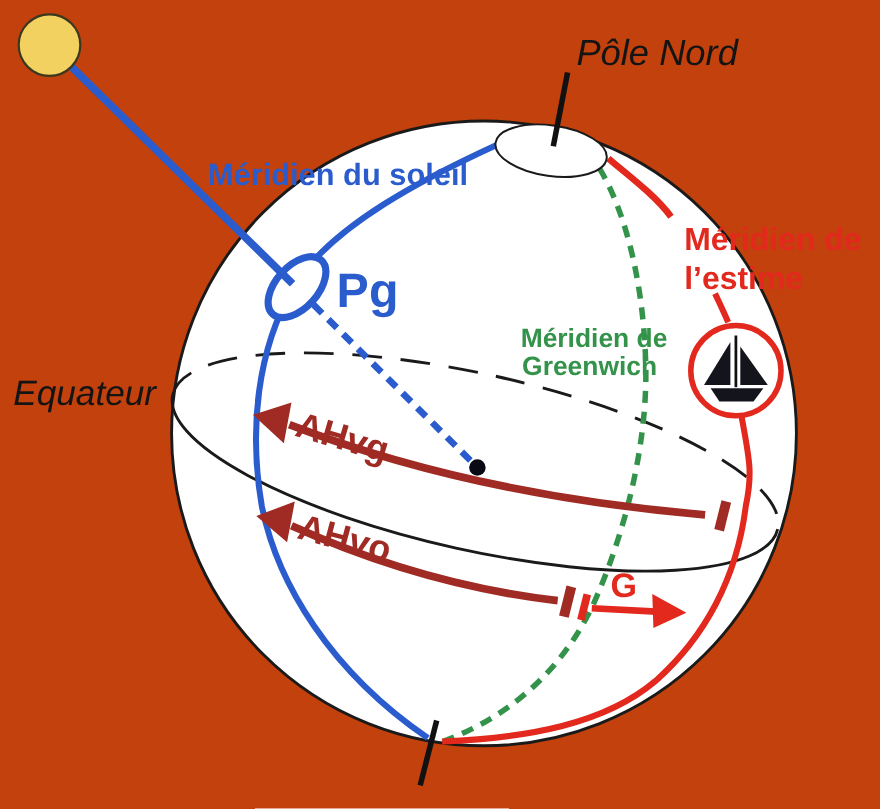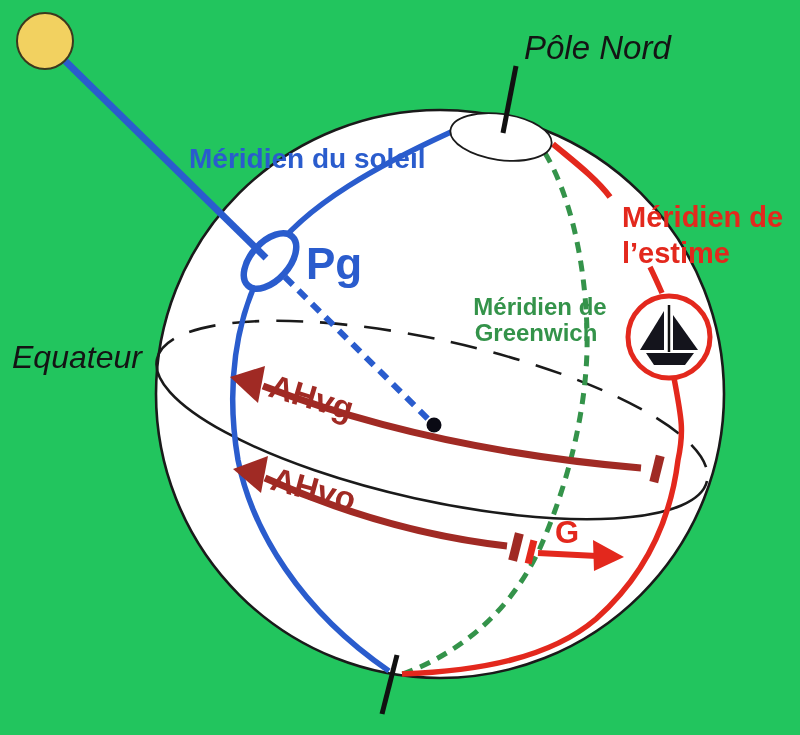--- a/index.html
+++ b/index.html
@@ -1,16 +1,16 @@
 <!DOCTYPE html>
 <html><head>
 <meta charset="utf-8">
 <style>
   html,body{margin:0;padding:0;background:#ffffff;}
-  .canvas{position:relative;width:800px;height:735px;background:#22c55e;overflow:hidden;
+  .canvas{position:relative;width:800px;height:735px;background:#c2410c;overflow:hidden;
           font-family:"Liberation Sans", sans-serif;}
   svg{position:absolute;left:0;top:0;}
   text{font-family:"Liberation Sans", sans-serif;}
   .lbl-italic{font-style:italic;font-weight:400;fill:#141414;}
   .lbl-blue{fill:#2a5ccd;font-weight:700;}
   .lbl-green{fill:#34934a;font-weight:700;}
   .lbl-red{fill:#e3281d;font-weight:700;}
   .lbl-darkred{fill:#a02a24;font-weight:700;}
 </style>
 </head>

